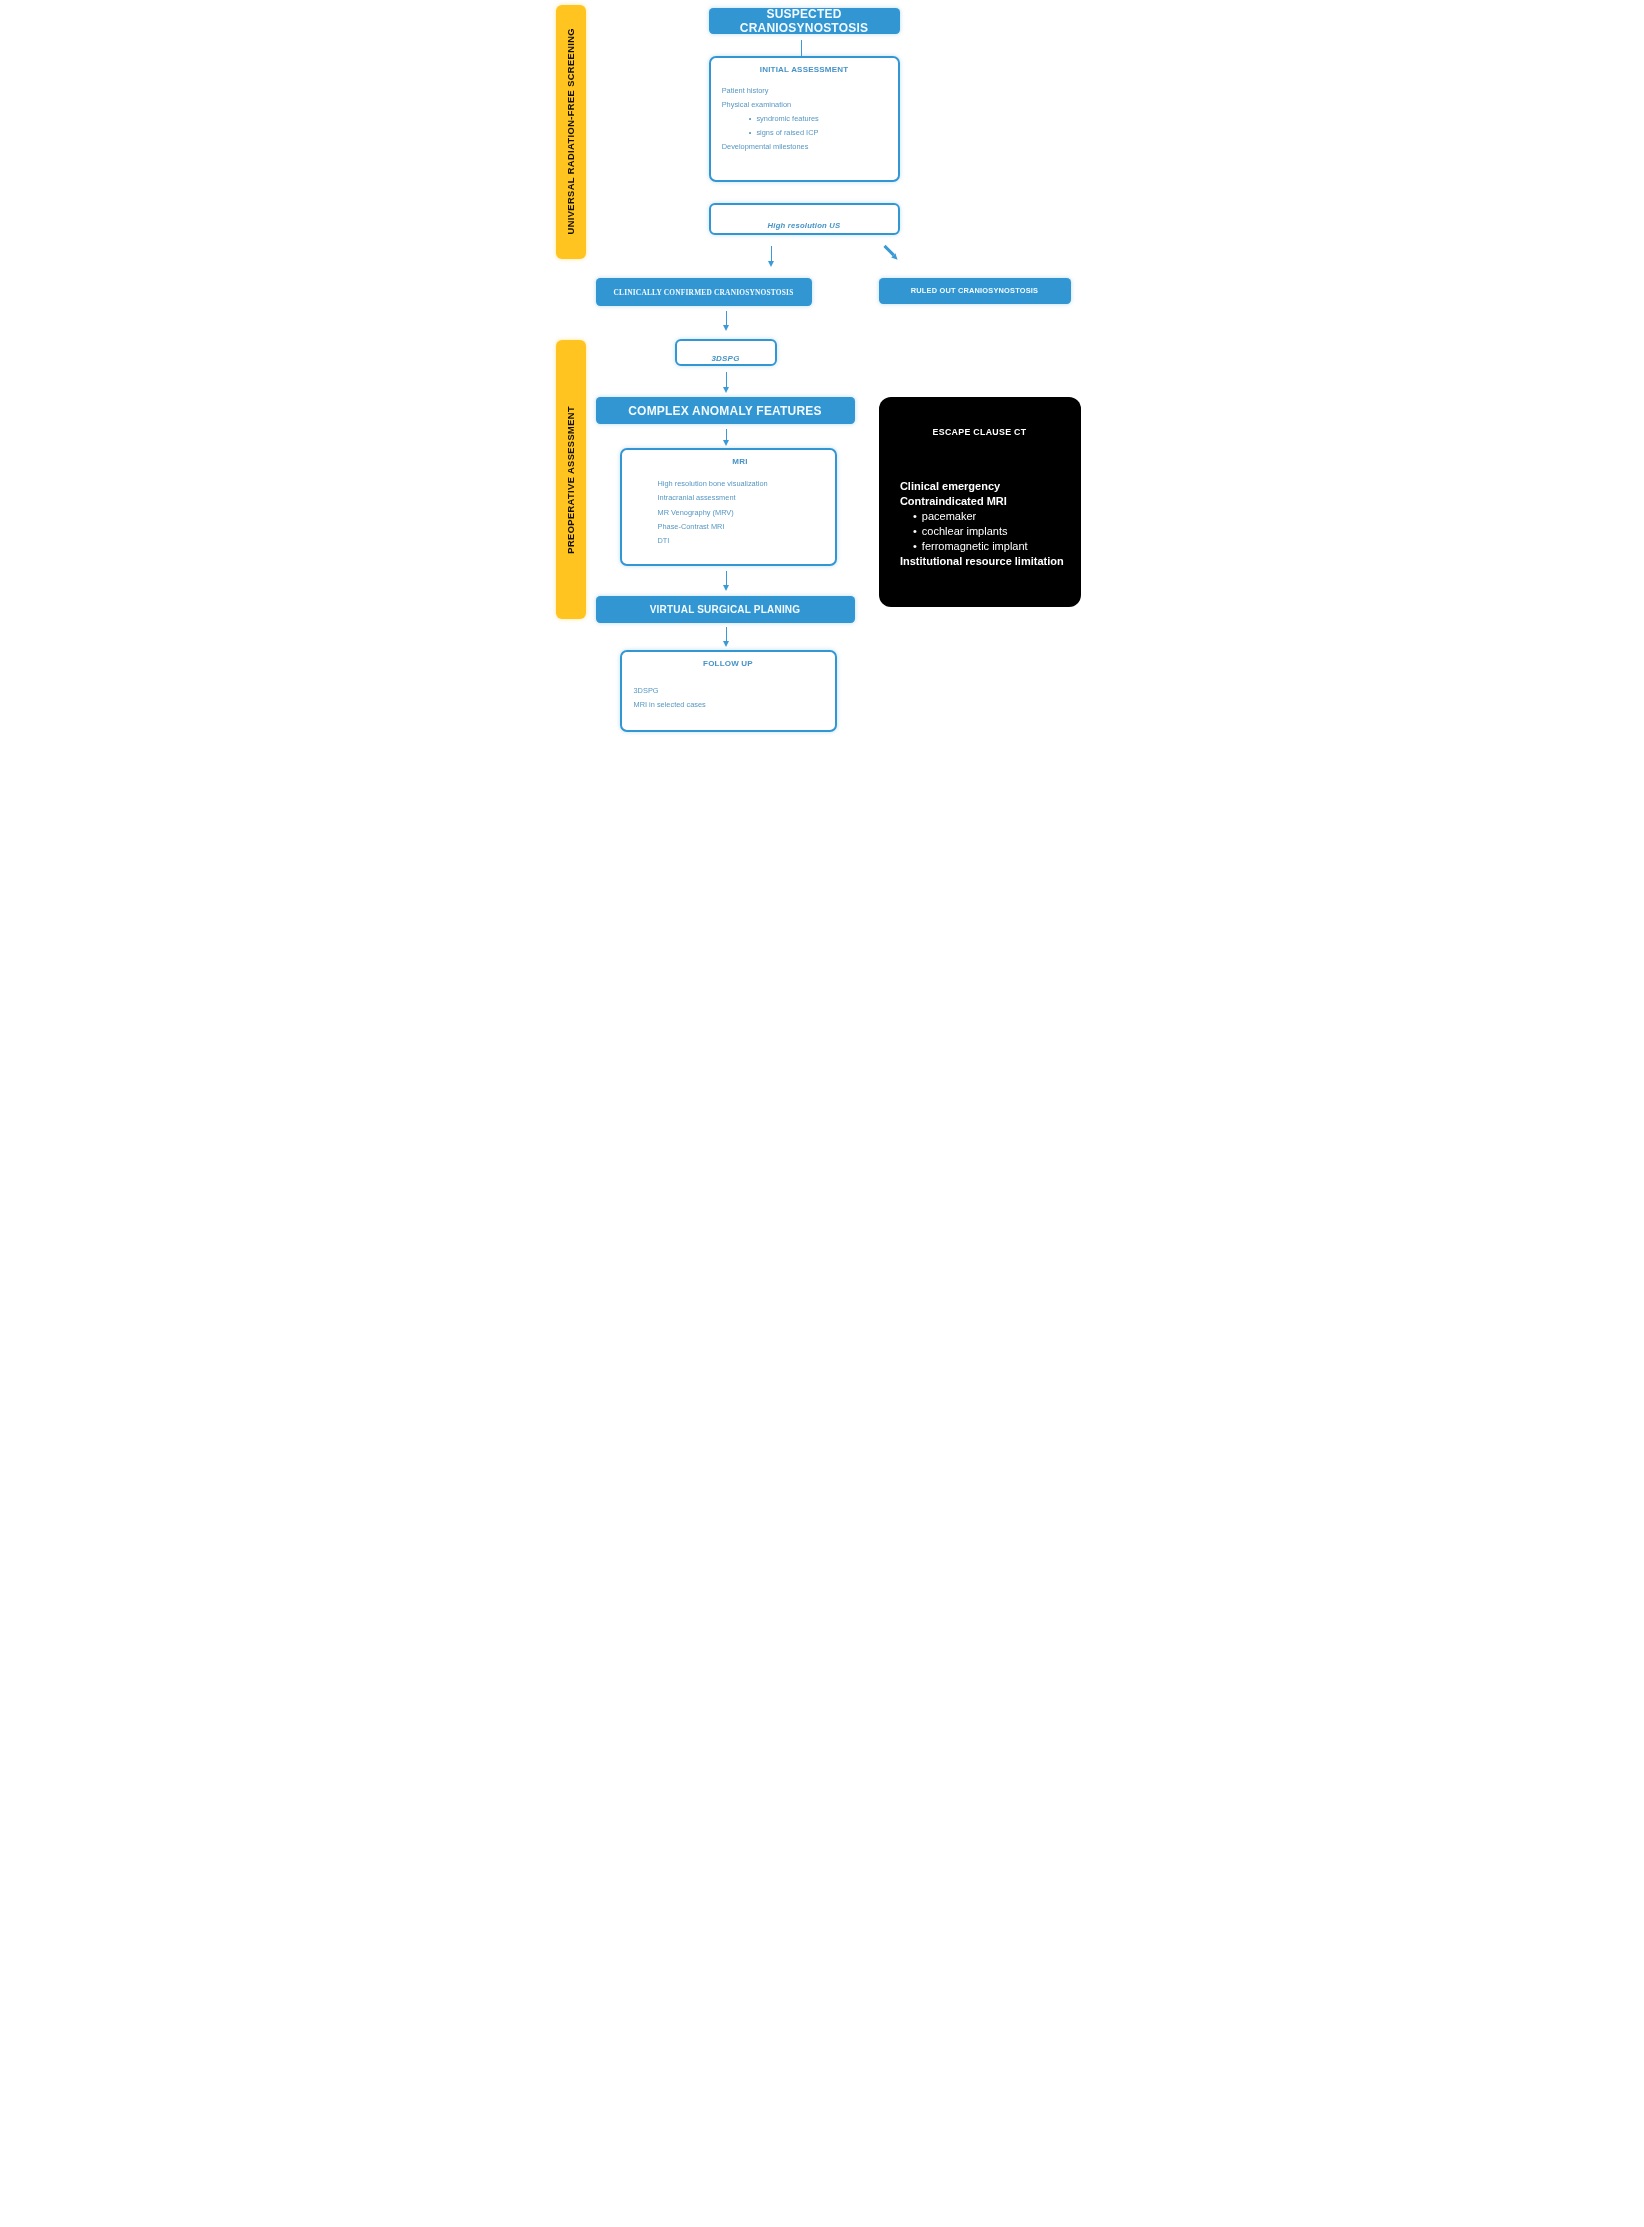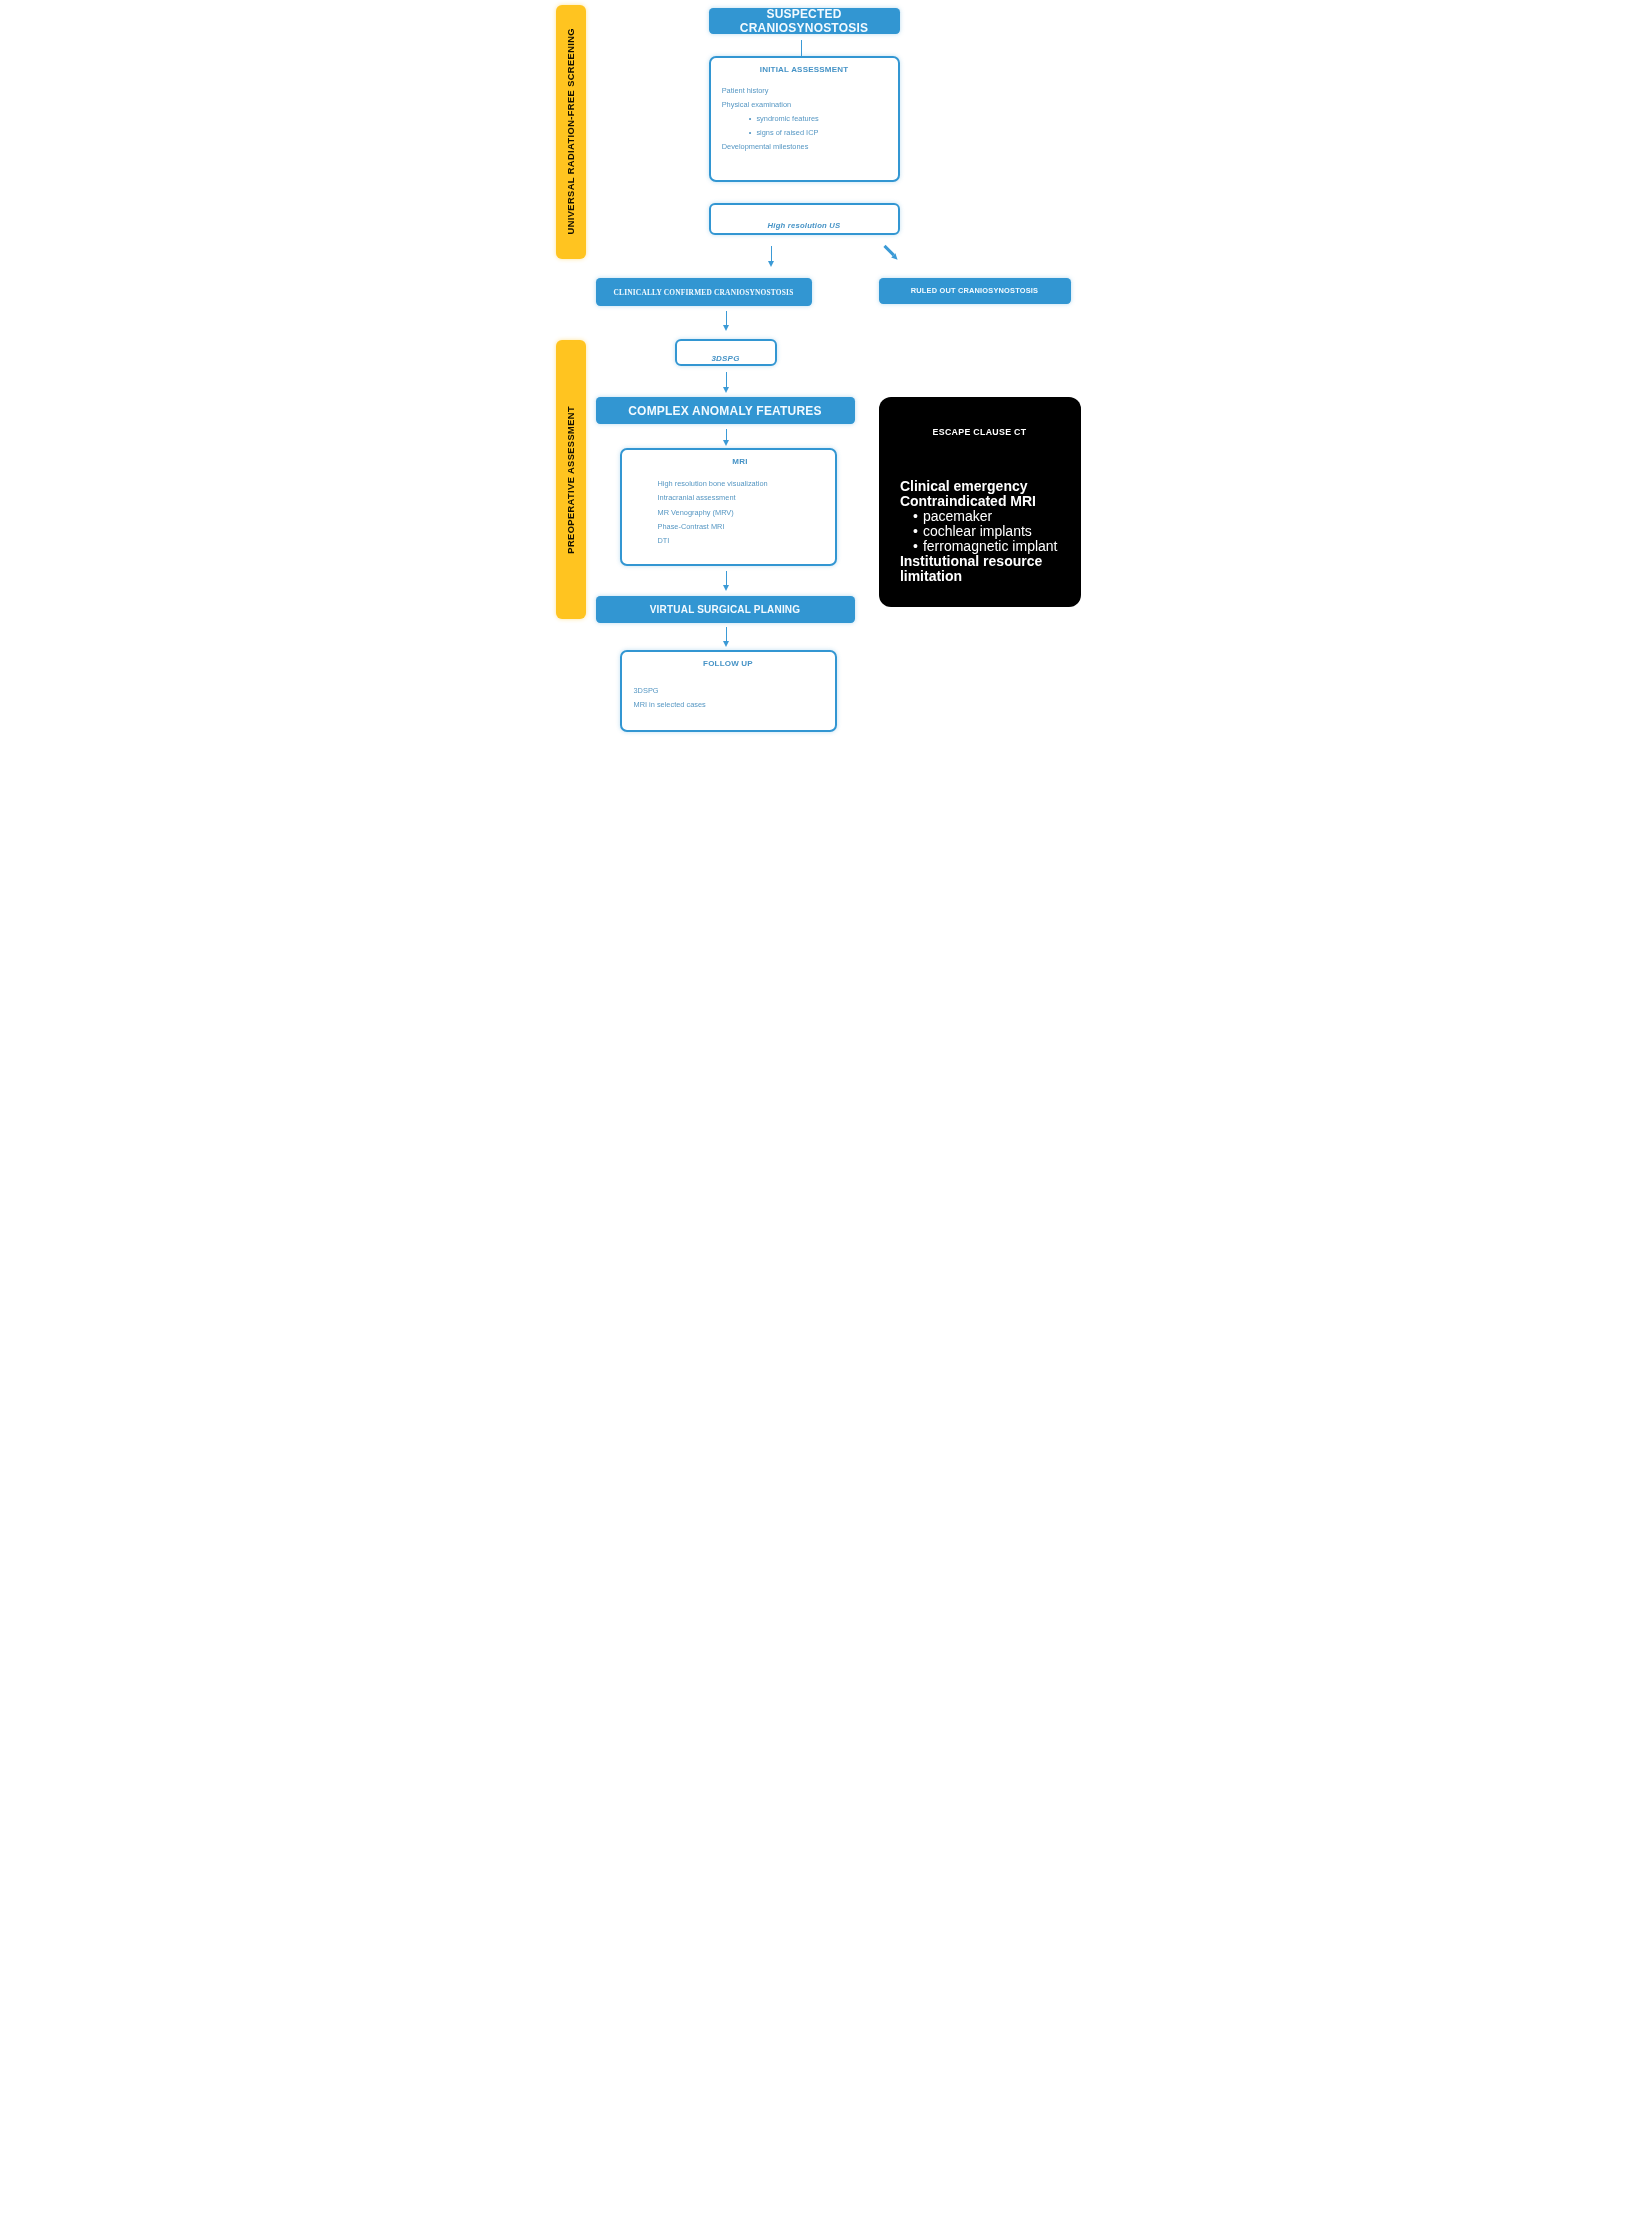--- a/index.html
+++ b/index.html
@@ -118,21 +118,21 @@
   .blackbox .bb-title {
     margin-top: 30px;
     text-align: center;
     font-weight: bold;
     font-size: 8.8px;
     letter-spacing: 0.3px;
   }
   .blackbox .bb-body {
     margin-top: 42px;
     padding-left: 21.4px;
-    font-size: 14px;
+    font-size: 11px;
     line-height: 15px;
   }
   .blackbox .bb-body .line { font-weight: bold; }
   .blackbox .bb-body .bullet {
     font-weight: normal;
     padding-left: 13px;
   }
 </style>
 </head>
 <body>

